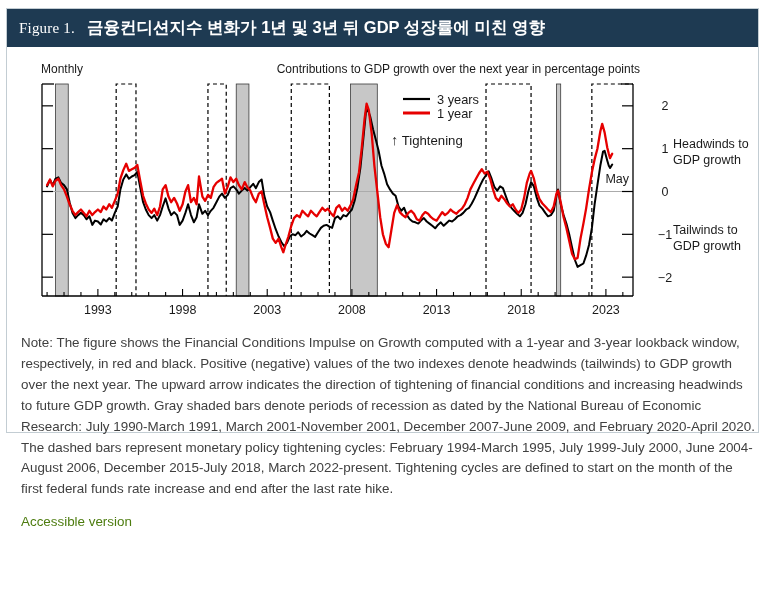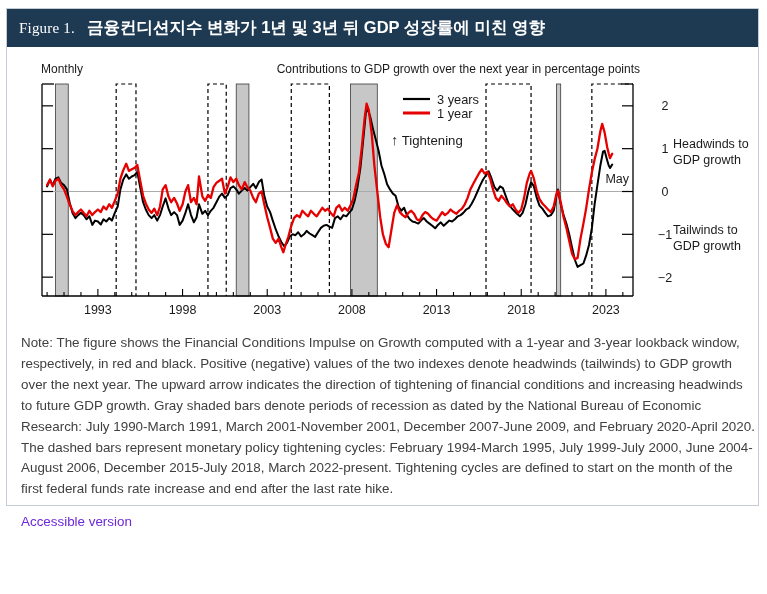--- a/index.html
+++ b/index.html
@@ -1,18 +1,18 @@
 <!DOCTYPE html>
 <html><head>
 <meta charset="utf-8">
 <style>
   html,body{margin:0;padding:0;background:#ffffff;width:767px;height:594px;overflow:hidden;}
   *{box-sizing:border-box;}
   .figure-box{
-    position:absolute;left:6px;top:8px;width:753px;height:498px;
+    position:absolute;left:6px;top:8px;width:753px;height:425px;
     background:#ffffff;border:1px solid #c3cdd3;
     font-family:"Liberation Sans","DejaVu Sans",sans-serif;
   }
   .figure-header{
     height:38px;background:#1e3a52;color:#ffffff;
     display:flex;align-items:center;padding-left:12px;
   }
   .fig-label{
     font-family:"Liberation Serif","DejaVu Serif",serif;
     font-size:15px;letter-spacing:.2px;
@@ -21,21 +21,21 @@
     font-size:16.5px;font-weight:bold;margin-left:12px;
     font-family:"Liberation Sans","DejaVu Sans",sans-serif;
   }
   .chart-wrap{position:relative;margin-top:12px;height:266px;}
   .chart-wrap svg{position:absolute;left:3px;top:0;}
   .note,.source{
     margin:8px 2px 0 14px;color:#404040;font-size:13.4px;line-height:1.56;
   }
   .source{margin-top:13px;}
   .access-link{
-    display:block;margin:14px 14px 16px 14px;color:#6d28d9;font-size:13.4px;
+    display:block;margin:14px 14px 16px 14px;color:#4d7c0f;font-size:13.4px;
     text-decoration:none;cursor:pointer;
   }
   svg text{fill:#1a1a1a;}
 </style>
 </head>
 <body>
 
 <div class="figure-box">
   <div class="figure-header">
     <span class="fig-label">Figure 1.</span>

